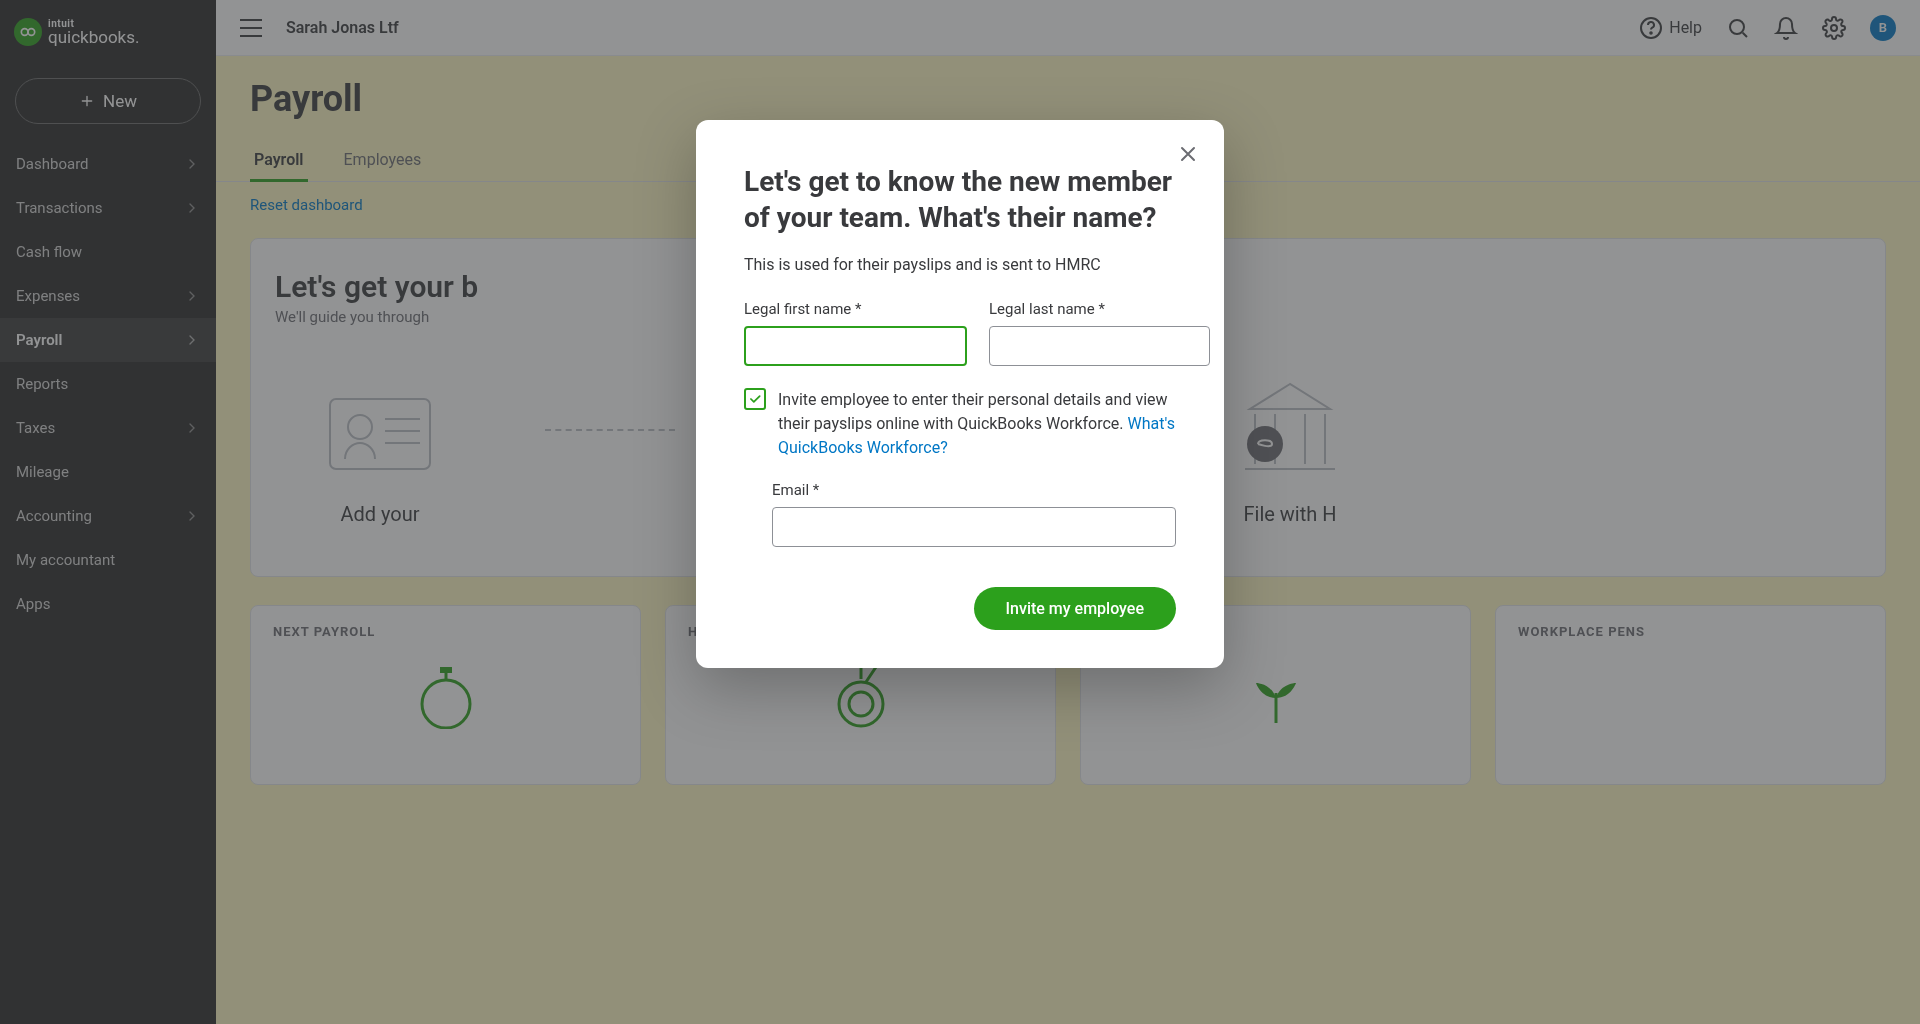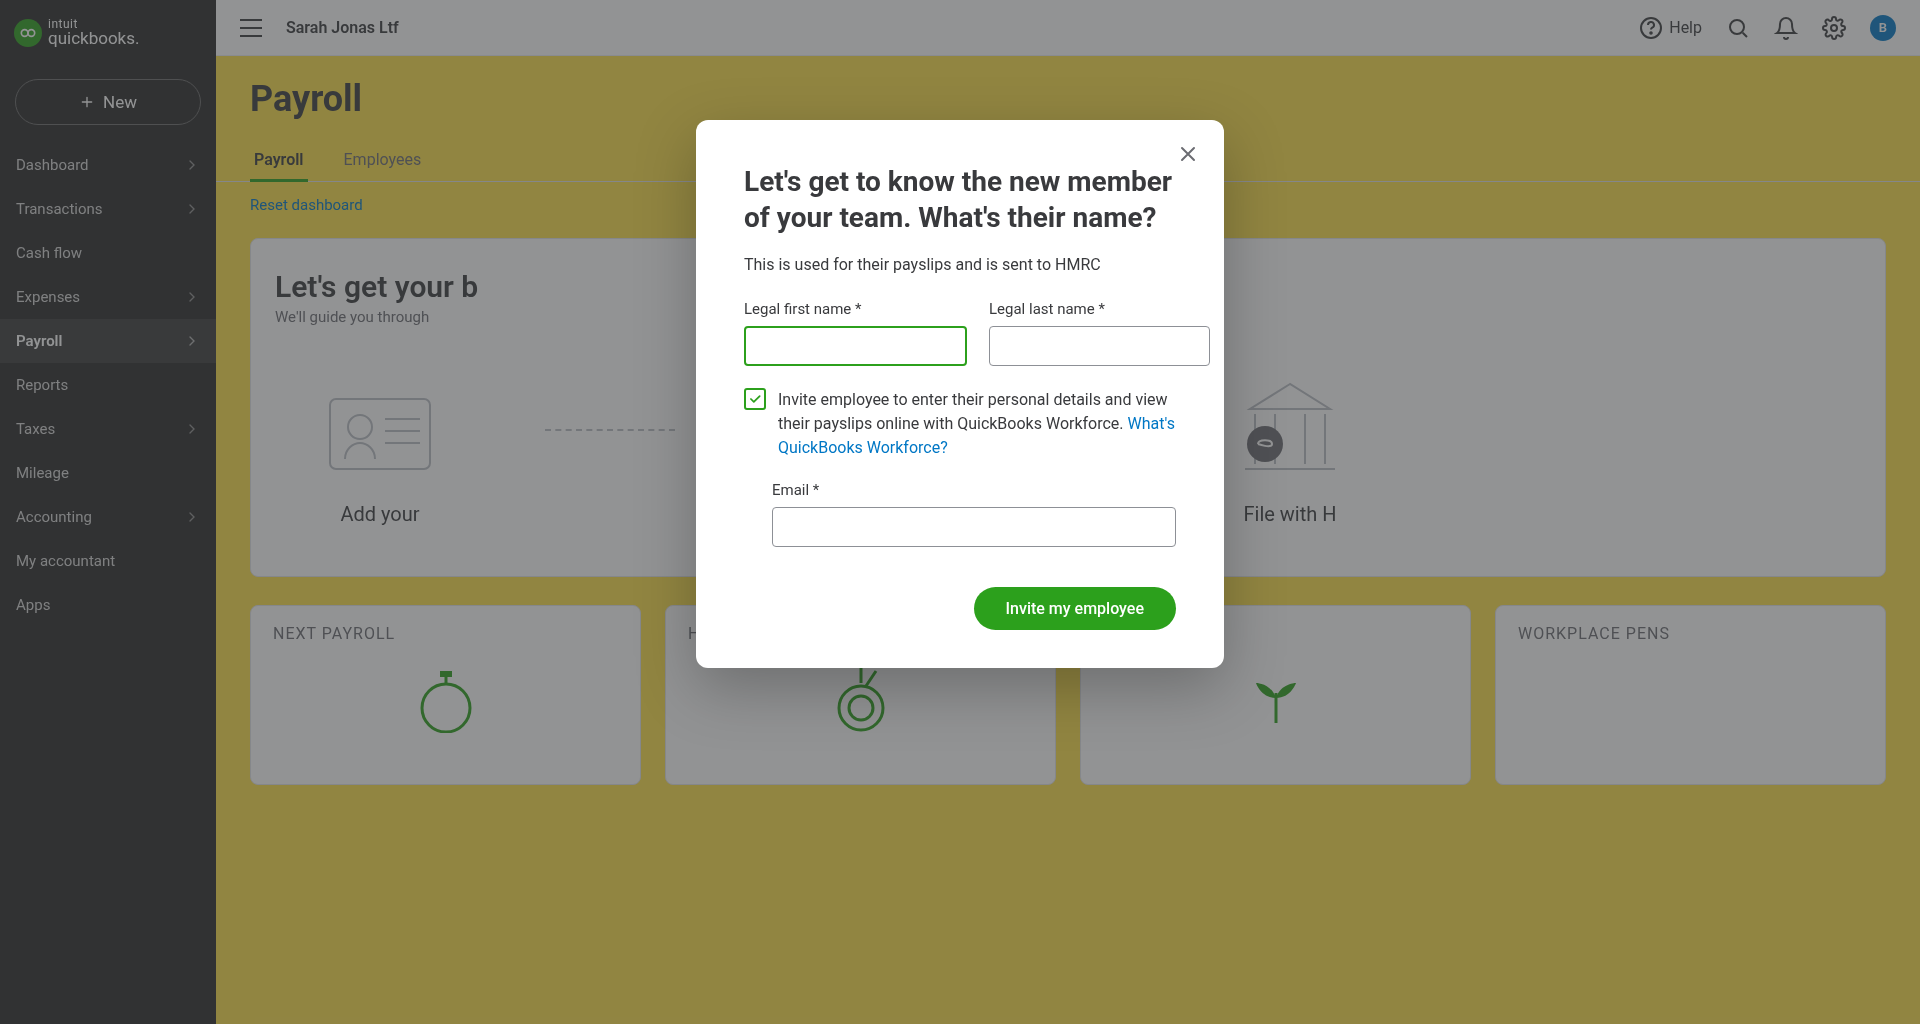--- a/index.html
+++ b/index.html
@@ -38,21 +38,21 @@
       border-radius: 50%;
       background: #2ca01c;
       display: flex;
       align-items: center;
       justify-content: center;
       color: white;
       font-weight: bold;
       font-size: 14px;
     }
     .logo-text { display: flex; flex-direction: column; line-height: 1; }
-    .logo-intuit { font-size: 12px; color: #fff; letter-spacing: 0.5px; font-weight: 400;}
+    .logo-intuit { font-size: 10px; color: #fff; letter-spacing: 0.5px; font-weight: 700;}
     .logo-qb { font-size: 17px; color: #fff; font-weight: 400; }
     .new-button {
       margin: 14px 15px 18px 15px;
       border: 1px solid #6b6b6b;
       border-radius: 30px;
       padding: 12px 0;
       text-align: center;
       color: #fff;
       font-size: 17px;
       cursor: pointer;
@@ -80,21 +80,21 @@
       width: 16px;
       height: 16px;
       opacity: 0.6;
     }
     .main {
       position: absolute;
       left: 216px;
       top: 0;
       right: 0;
       height: 100%;
-      background: #fde047;
+      background: #fef9c3;
     }
     .topbar {
       height: 56px;
       background: #fff;
       display: flex;
       align-items: center;
       padding: 0 24px;
       justify-content: space-between;
       border-bottom: 1px solid #eceef1;
     }
@@ -123,21 +123,21 @@
     }
     .hero-title { font-size: 30px; font-weight:600; color:#393a3d;}
     .hero-sub { font-size:15px; color:#6b6c72; margin-top:4px;}
     .hero-steps { display:flex; margin-top:48px; align-items:center; gap: 60px;}
     .step { display:flex; flex-direction:column; align-items:center; width: 210px; text-align:center; gap:18px;}
     .step-label { font-size:20px; color:#393a3d;}
     .step-icon-wrap { width:140px; height:110px; display:flex; align-items:center; justify-content:center;}
     .dash-arrow { width:130px; border-top:2px dashed #babec5; position:relative; top:-20px;}
     .cards-row { display:flex; gap: 24px; margin: 28px 34px 0;}
     .stat-card { flex:1; min-width:340px; background:#fff; border:1px solid #e3e5e8; border-radius:8px; padding:18px 22px; height:180px;}
-    .stat-label { font-size:16px; letter-spacing:1px; color:#6b6c72; font-weight:400;}
+    .stat-label { font-size:13px; letter-spacing:1px; color:#6b6c72; font-weight:700;}
     .badge { background:#d52b1e; color:#fff; font-size:11px; font-weight:700; padding:3px 8px; border-radius:3px;}
 
     
     .overlay {
       position:absolute; inset:0;
       background: rgba(57,58,61,0.55);
       display:flex; align-items:flex-start; justify-content:center;
       padding-top:120px;
     }
     .modal {

